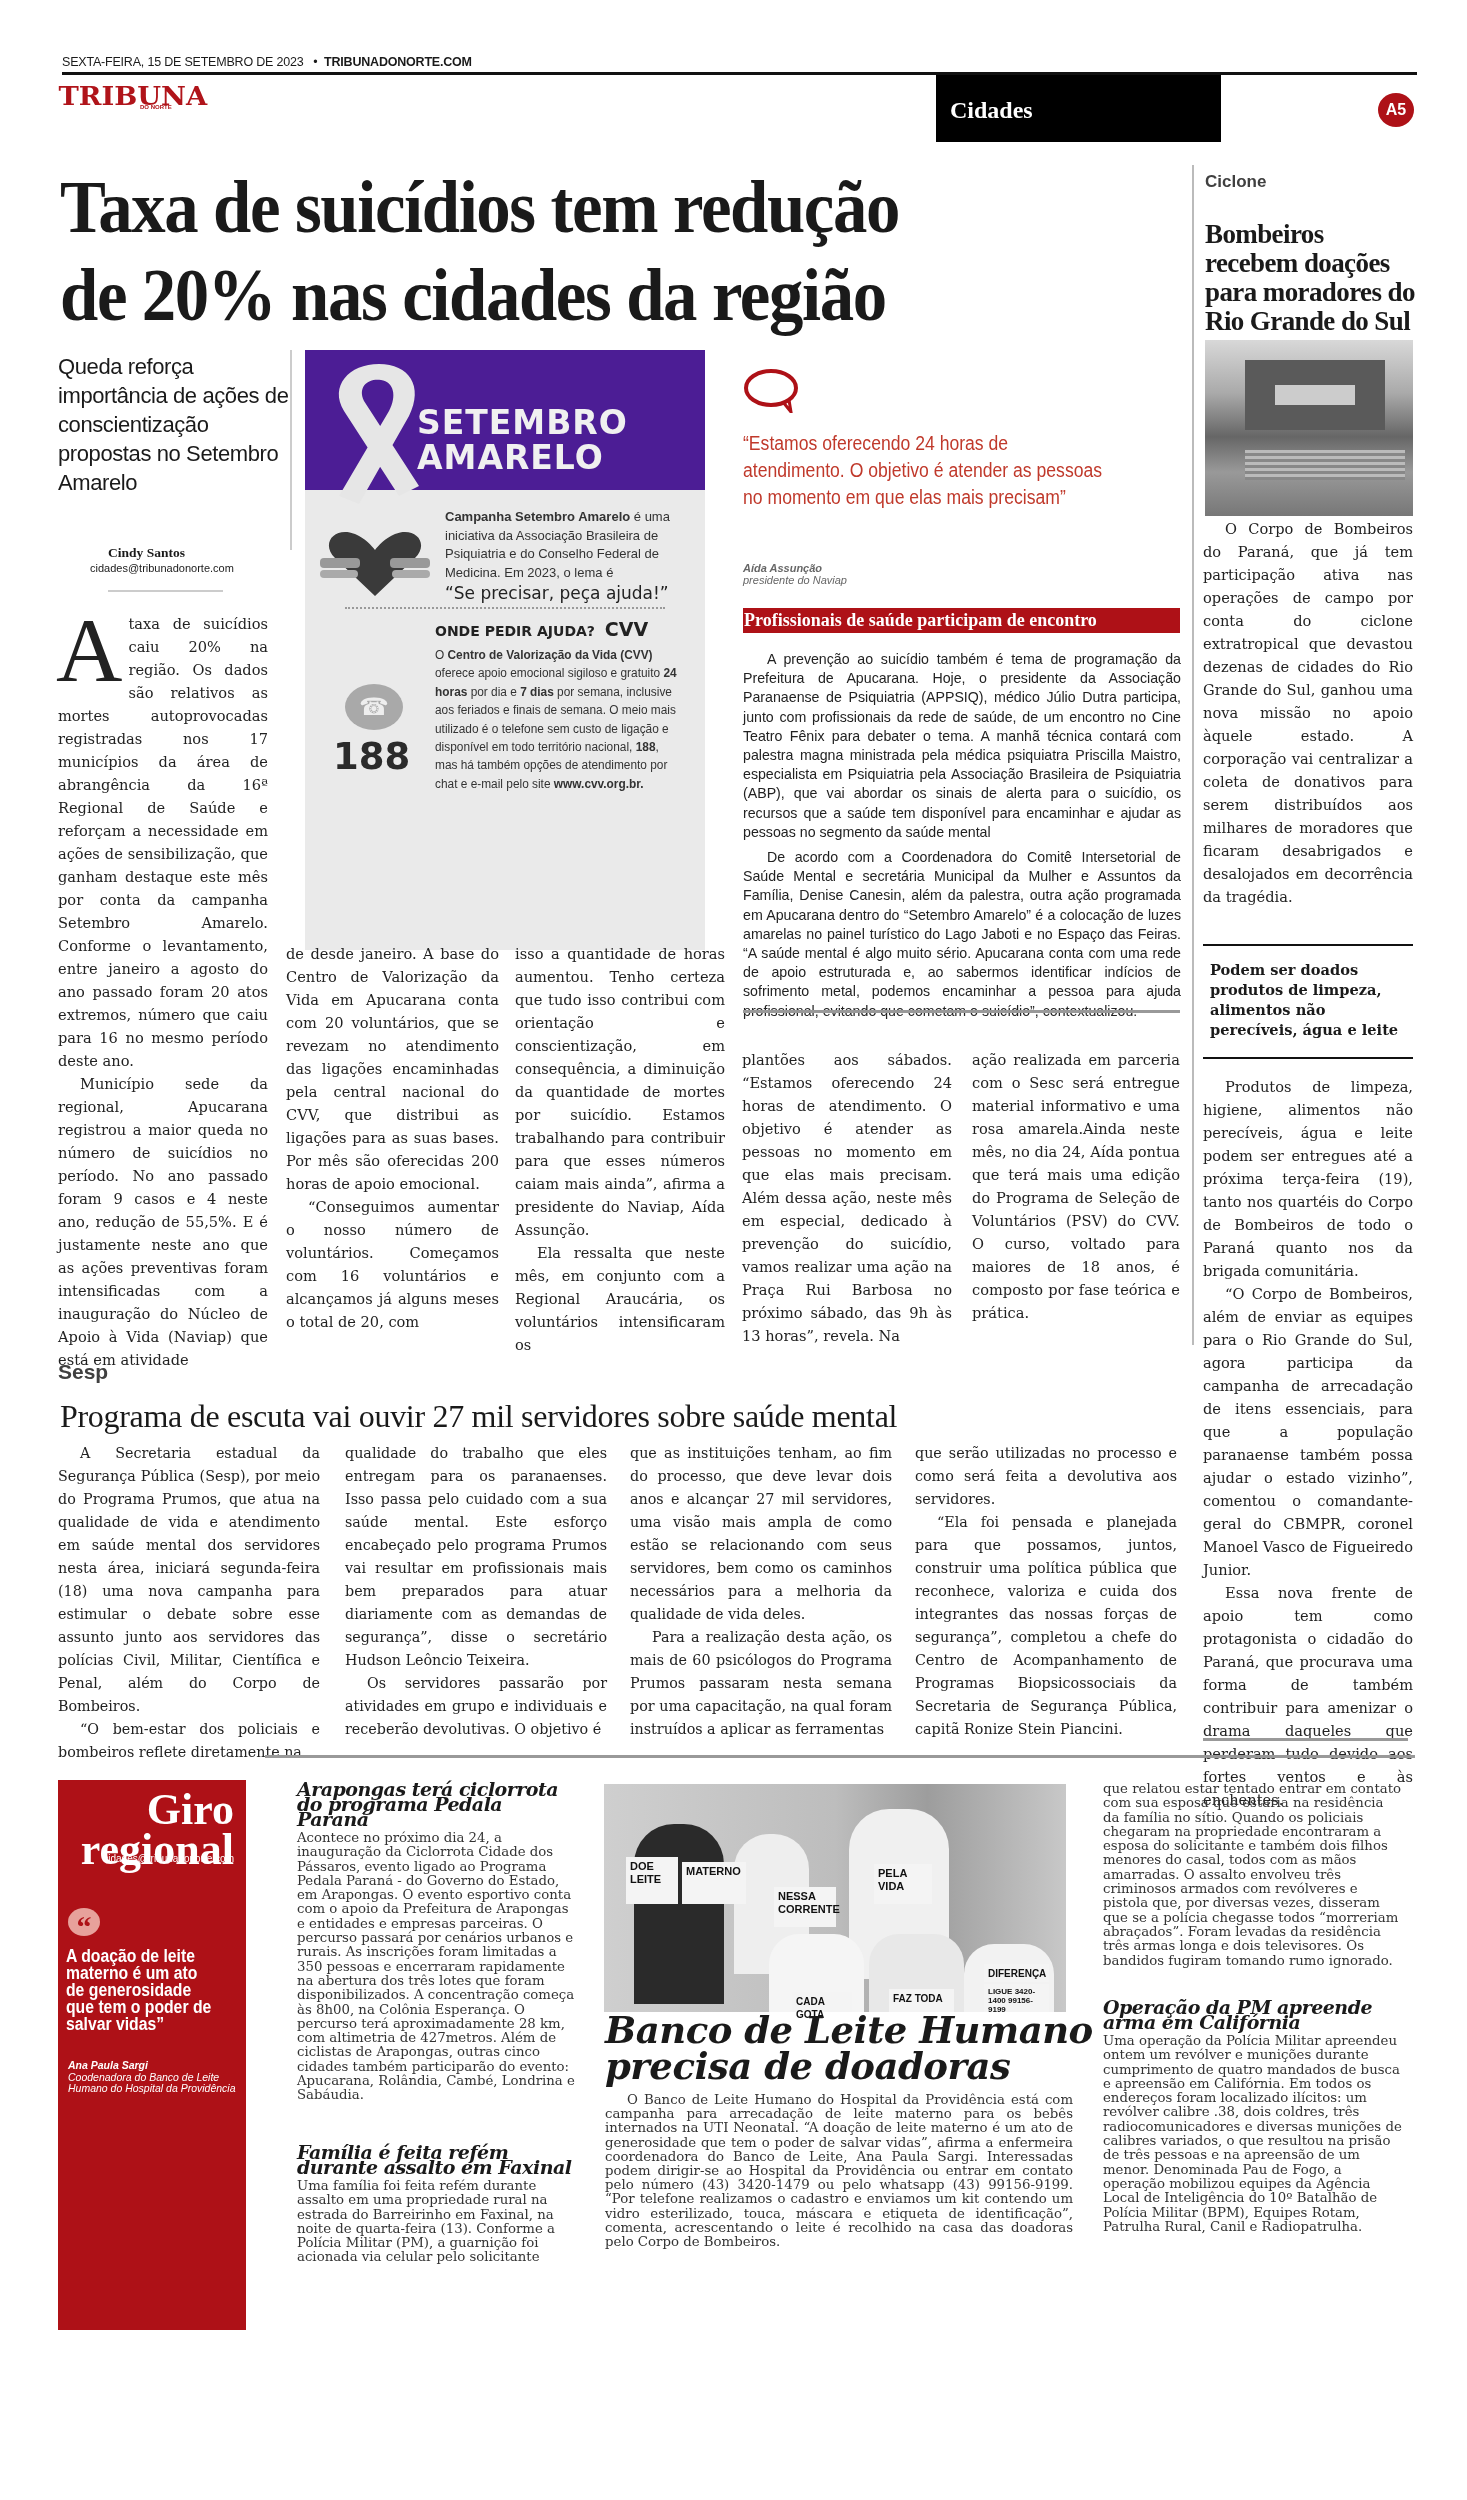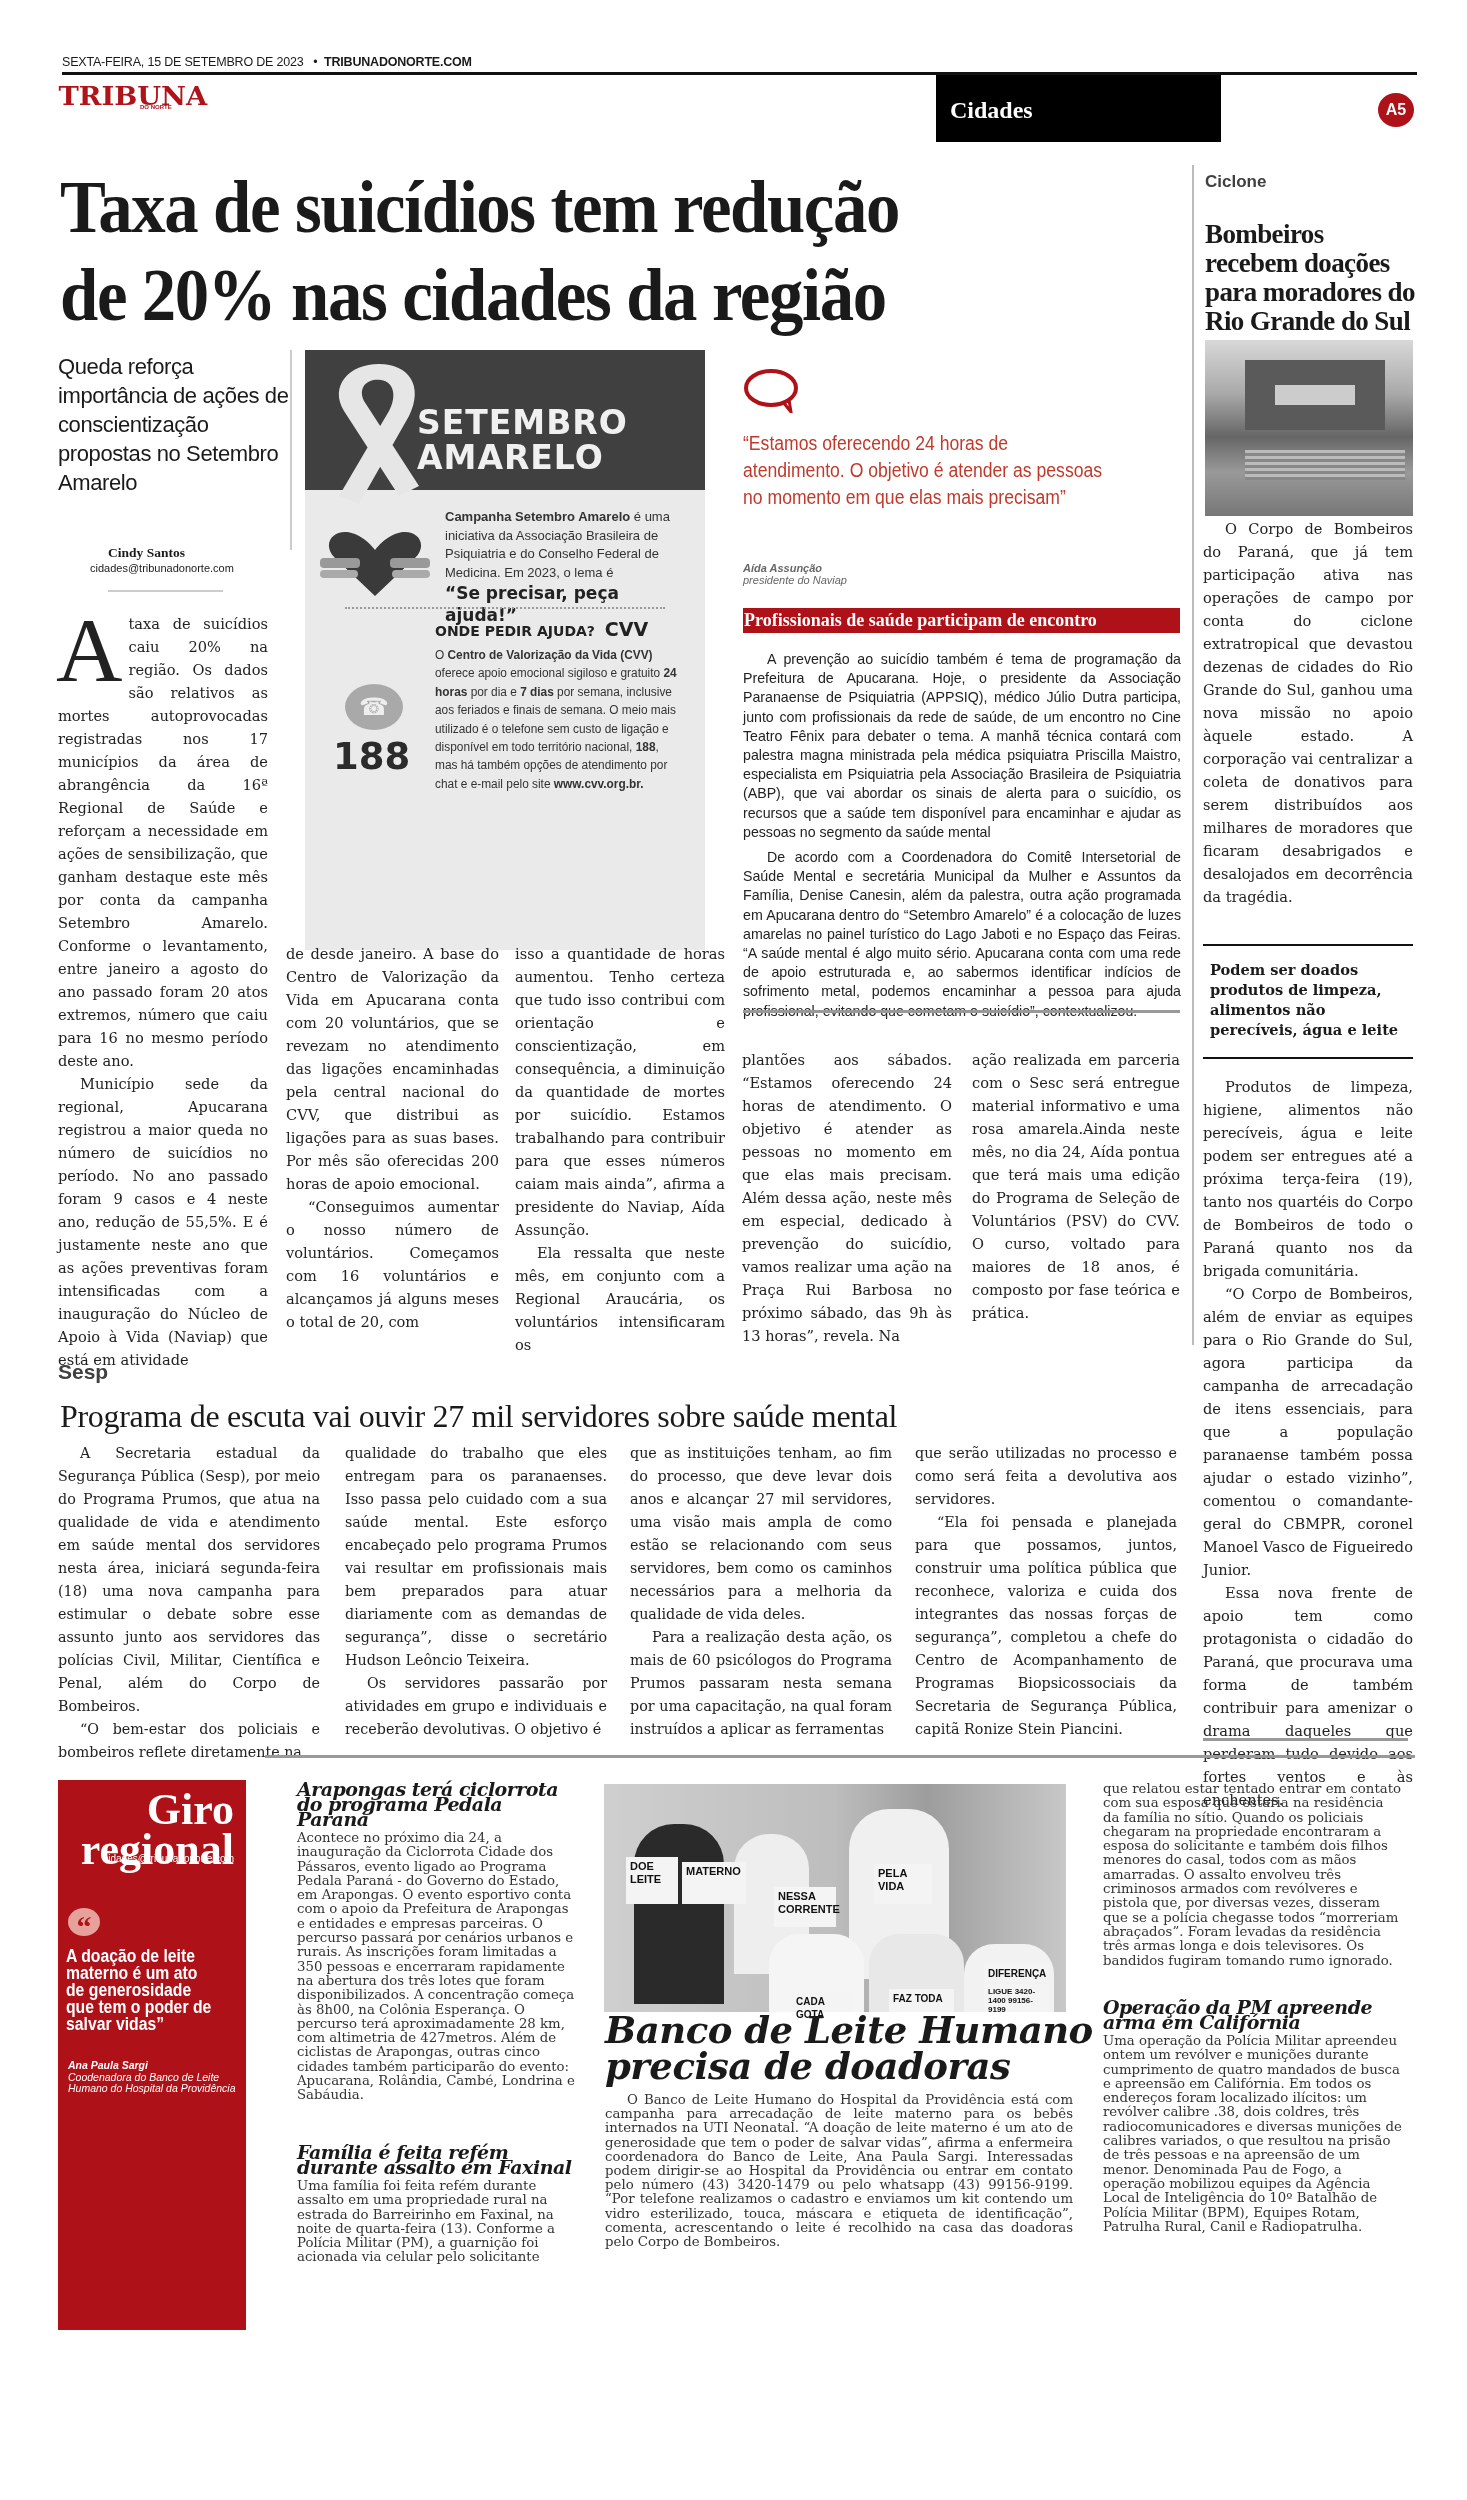--- a/index.html
+++ b/index.html
@@ -19,21 +19,21 @@
 .vline{background:#bbb;width:2px}
 .subhead{left:58px;top:352px;width:240px;font-size:22px;line-height:29px;font-family:"Liberation Sans",sans-serif;color:#1a1a1a;letter-spacing:-0.4px}
 .byline-name{left:108px;top:545px;font-weight:700;font-size:13.5px}
 .byline-mail{left:90px;top:562px;font-size:11px;font-family:"Liberation Sans",sans-serif}
 .rule-short{left:108px;top:590px;width:115px;height:2px;background:#ccc}
 .col{font-family:"DejaVu Serif",serif;font-size:14.6px;line-height:23px;text-align:justify;color:#222}
 .col p{text-indent:22px}
 .col p.noind{text-indent:0}
 .drop{float:left;font-size:92px;line-height:76px;margin:0 6px 0 -2px;font-weight:400;font-family:"Liberation Serif",serif}
 .info{left:305px;top:350px;width:400px;height:600px;background:#eaeaea}
-.info-top{position:absolute;left:0;top:0;width:400px;height:140px;background:#404040}
+.info-top{position:absolute;left:0;top:0;width:400px;height:140px;background:#4c1d95}
 .info-title{position:absolute;left:112px;top:55px;color:#f0f0f0;font-family:"DejaVu Sans",sans-serif;font-weight:900;font-size:33px;line-height:35px;letter-spacing:1px}
 .info-body{position:absolute;font-family:"Liberation Sans",sans-serif;font-size:13px;line-height:18.5px;color:#333}
 .quote-red{left:743px;top:430px;width:420px;color:#c0392b;font-family:"Liberation Sans",sans-serif;font-size:20px;line-height:27px;transform:scaleX(0.88);transform-origin:left}
 .quote-attr{left:743px;top:562px;font-family:"Liberation Sans",sans-serif;font-style:italic;font-size:11px;color:#666;line-height:12px}
 .red-bar{left:743px;top:608px;width:437px;height:25px;background:#ae1117;color:#fff;font-weight:700;font-size:18px;line-height:25px;padding-left:1px}
 .sidebar-text{left:743px;top:650px;width:438px;font-family:"Liberation Sans",sans-serif;font-size:14.2px;line-height:19.2px;text-align:justify;color:#222}
 .sidebar-text p{text-indent:24px;margin-bottom:6px}
 .kicker{color:#404040;font-family:"Liberation Sans",sans-serif;font-weight:700}
 .side-head{left:1205px;top:220px;width:215px;font-family:"Liberation Serif",serif;font-weight:700;font-size:27px;line-height:29px;letter-spacing:-0.6px}
 .photo{background:linear-gradient(180deg,#d8d8d8 0%,#aaa 30%,#666 55%,#999 75%,#777 100%)}
@@ -101,21 +101,21 @@
   </div>
   <svg class="abs" style="left:15px;top:178px" width="110" height="70" viewBox="0 0 110 70">
     <path d="M55 68 L15 30 C0 15 15 -2 35 6 C45 10 52 18 55 22 C58 18 65 10 75 6 C95 -2 110 15 95 30 Z" fill="#3a3a3a"></path>
     <rect x="0" y="30" width="40" height="10" rx="4" fill="#999"></rect>
       <rect x="70" y="30" width="40" height="10" rx="4" fill="#999"></rect>
     <rect x="0" y="42" width="38" height="8" rx="4" fill="#aaa"></rect>
       <rect x="72" y="42" width="38" height="8" rx="4" fill="#aaa"></rect>
   </svg>
   <div class="info-body" style="left:140px;top:158px;width:250px">
     <b>Campanha Setembro Amarelo</b><span> é uma iniciativa da Associação Brasileira de Psiquiatria e do Conselho Federal de Medicina. Em 2023, o lema é</span>
-    <div style="font-weight:700;font-size:17px;line-height:22px;color:#222;font-family:'DejaVu Sans',sans-serif">“Se precisar, peça ajuda!”</div>
+    <div style="font-weight:400;font-size:17px;line-height:22px;color:#222;font-family:'DejaVu Sans',sans-serif">“Se precisar, peça ajuda!”</div>
   </div>
   <div class="abs" style="left:40px;top:257px;width:320px;border-top:2px dotted #999"></div>
   <div class="abs mono" style="left:130px;top:268px;font-weight:900;font-size:14px;color:#222">
     <span>ONDE PEDIR AJUDA?</span>&nbsp;
     <span style="font-size:19px">CVV</span>
   </div>
   <div class="info-body" style="left:130px;top:296px;width:260px;font-size:12.5px;line-height:18.4px;transform:scaleX(0.95);transform-origin:left">
     <span>O </span><b>Centro de Valorização da Vida (CVV)</b><span> oferece apoio emocional sigiloso e gratuito </span><b>24 horas</b><span> por dia e </span><b>7 dias</b><span> por semana, inclusive aos feriados e finais de semana. O meio mais utilizado é o telefone sem custo de ligação e disponível em todo território nacional, </span><b>188</b><span>, mas há também opções de atendimento por chat e e-mail pelo site </span><b>www.cvv.org.br.</b>
   </div>
   <div class="abs" style="left:40px;top:334px;width:58px;height:46px;border-radius:50%;background:#a9a9a9;color:#eee;font-size:24px;text-align:center;line-height:46px">☎</div>

